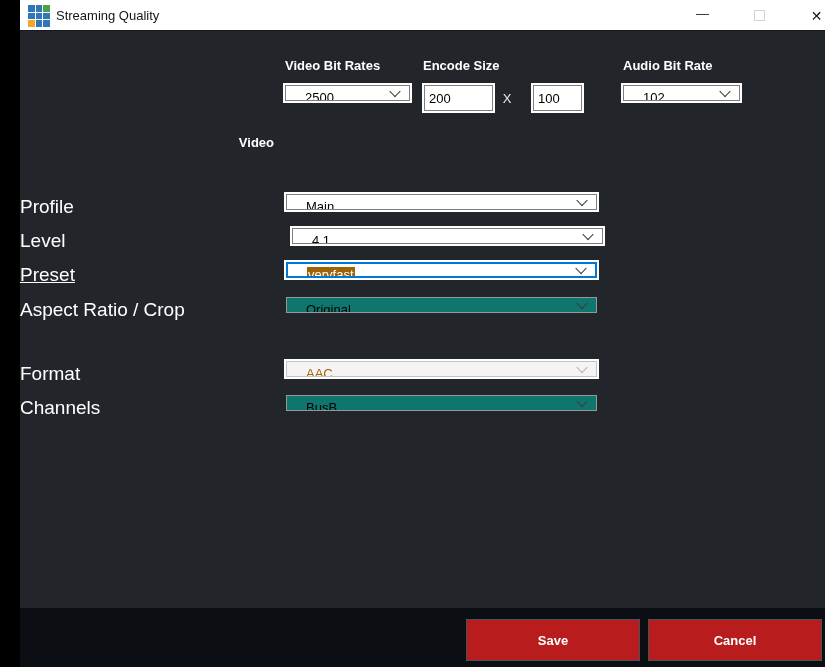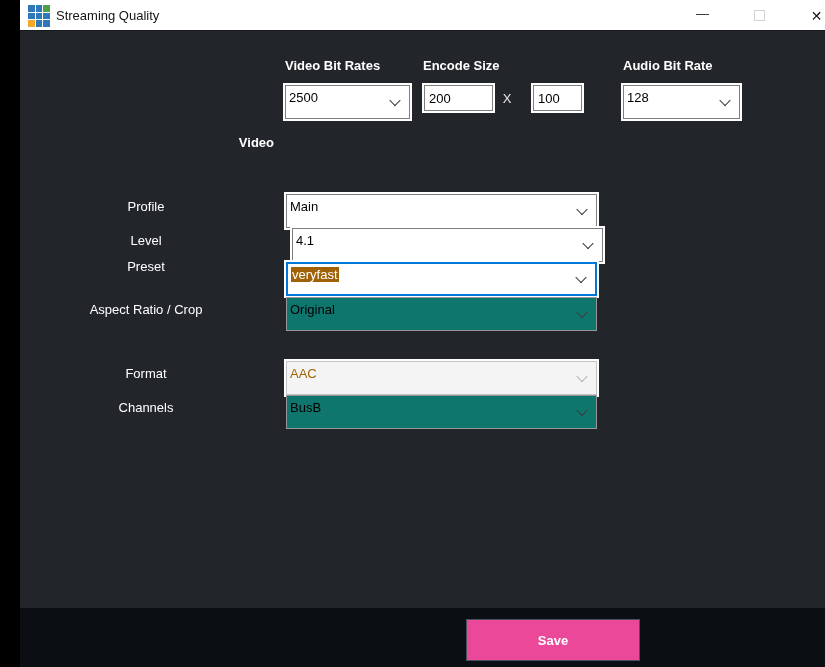--- a/index.html
+++ b/index.html
@@ -37,34 +37,34 @@
     width: 57px; height: 31px; display: flex; align-items: center; justify-content: center;
     font-size: 13px; color: #222; cursor: default; user-select: none;
   }
   .min-glyph { font-size: 13px; color: #222; margin-top: -4px; }
   .max-glyph { width: 11px; height: 11px; border: 1px solid #d2d2d2; box-sizing: border-box; }
   .close-glyph { font-size: 14px; color: #1a1a1a; }
 
   
   .tlabel { position: absolute; color: #ffffff; font-weight: bold; font-size: 13px; }
   .flabel {
-    position: absolute; left: 0; width: 252px; text-align: center;
-    color: #ffffff; font-size: 13px; line-height: 26px; white-space: nowrap;
+    position: absolute; left: 0; width: 252px; text-align: left;
+    color: #ffffff; font-size: 19px; line-height: 26px; white-space: nowrap;
   }
   .sheader {
     position: absolute; left: 0; width: 254px; text-align: right;
     color: #ffffff; font-weight: bold; font-size: 13px;
   }
   .xsep { position: absolute; color: #e8e8e8; font-size: 13px; }
 
   
   .combo {
-    position: absolute; height: 34px; box-sizing: border-box;
+    position: absolute; height: 16px; box-sizing: border-box;
     background: #ffffff; border: 1px solid #7e7e7e; outline: 2px solid #ffffff;
-    color: #000; font-size: 13px; line-height: 24px; padding-left: 3px;
+    color: #000; font-size: 13px; line-height: 24px; padding-left: 19px;
     white-space: nowrap; overflow: hidden;
   }
   .combo .chev {
     position: absolute; right: 10px; top: 50%;
     width: 7px; height: 7px;
     border-right: 1px solid #3c3c3c; border-bottom: 1px solid #3c3c3c;
     transform: translateY(-68%) rotate(45deg);
   }
   .combo.gray { background: #0f766e; border: 1px solid #979797; outline: none; line-height: 24px; }
   .combo.disabled { background: #f4f4f4; color: #a16207; border: 1px solid #c3c3c3; }
@@ -79,21 +79,21 @@
     font-family: "Liberation Sans", sans-serif;
   }
 
   
   .footer {
     position: absolute; left: 0; top: 608px; width: 825px; height: 59px;
     background: #0b0e12;
   }
   .btn {
     position: absolute; top: 11px; height: 42px; width: 174px;
-    background: #ec4899; border: 1px solid #46525d; box-sizing: border-box;
+    background: #b91c1c; border: 1px solid #46525d; box-sizing: border-box;
     color: #ffffff; font-weight: bold; font-size: 13px;
     font-family: "Liberation Sans", sans-serif;
     display: flex; align-items: center; justify-content: center;
     cursor: default;
   }
   .btn-save { left: 446px; }
   .btn-cancel { left: 628px; }
 </style>
 </head>
 <body>
@@ -132,39 +132,39 @@
     <span class="chev"></span>
   </div>
 
   <div class="tlabel" style="left:403px; top:58px;">Encode Size</div>
   <input class="tbox" style="left: 404px; top: 85px; width: 69px;" value="200">
   <div class="xsep" style="left:481px; top:91px; width:12px; text-align:center;">X</div>
   <input class="tbox" style="left: 513px; top: 85px; width: 49px;" value="100">
 
   <div class="tlabel" style="left:603px; top:58px;">Audio Bit Rate</div>
   <div class="combo" style="left:603px; top:85px; width:117px;">
-    <span>128</span>
+    <span>102</span>
     <span class="chev"></span>
   </div>
 
   <div class="sheader" style="top:135px;">Video</div>
 
   <div class="flabel" style="top:194px;">Profile</div>
   <div class="combo" style="left:266px; top:194px; width:311px;">
     <span>Main</span>
     <span class="chev"></span>
   </div>
 
   <div class="flabel" style="top:228px;">Level</div>
   <div class="combo" style="left:272px; top:228px; width:311px;">
     <span>4.1</span>
     <span class="chev"></span>
   </div>
 
-  <div class="flabel" style="top:254px;">Preset</div>
+  <div class="flabel" style="top:262px;text-decoration:underline;">Preset</div>
   <div class="combo focused" style="left:266px; top:262px; width:311px;">
     <span class="sel-text">veryfast</span>
     <span class="chev"></span>
   </div>
 
   <div class="flabel" style="top:297px;">Aspect Ratio / Crop</div>
   <div class="combo gray" style="left:266px; top:297px; width:311px;">
     <span>Original</span>
     <span class="chev"></span>
   </div>
@@ -177,15 +177,16 @@
   </div>
 
   <div class="flabel" style="top:395px;">Channels</div>
   <div class="combo gray" style="left:266px; top:395px; width:311px;">
     <span>BusB</span>
     <span class="chev"></span>
   </div>
 
   <div class="footer">
     <div class="btn btn-save">Save</div>
+    <div class="btn btn-cancel">Cancel</div>
   </div>
 
 </div>
 
 </body></html>

